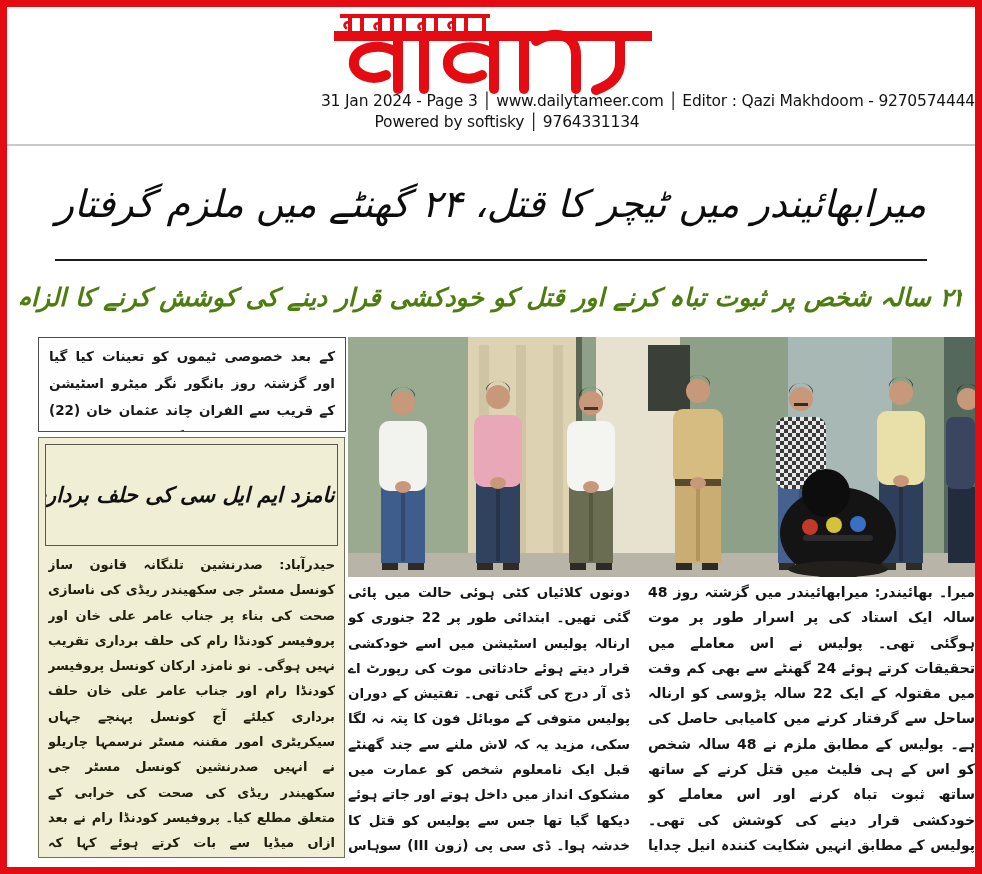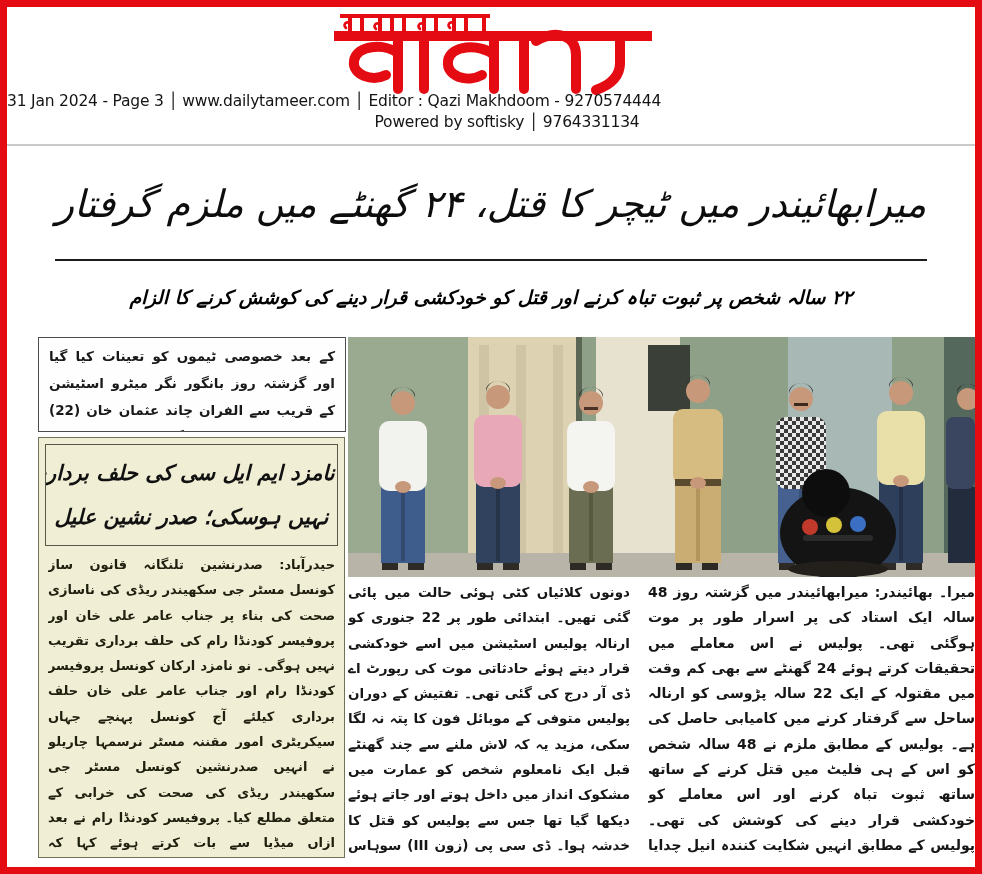--- a/index.html
+++ b/index.html
@@ -10,40 +10,40 @@
   }
   .frame{
     position:absolute;inset:0;border:7px solid #e40b13;box-sizing:border-box;
     pointer-events:none;z-index:50;
   }
   .vh{position:absolute;width:1px;height:1px;overflow:hidden;clip-path:inset(50%);white-space:nowrap;}
   
   .tagline-svg{position:absolute;left:338px;top:12px;}
   .logo-svg{position:absolute;left:328px;top:27px;}
   .dateline{
-    position:absolute;left:7px;right:7px;top:92px;text-align:left;
+    position:absolute;left:7px;right:7px;top:92px;text-align:right;
     font-size:15.5px;color:#141414;letter-spacing:-0.2px;
   }
   .powered{
     position:absolute;left:7px;right:7px;top:113px;text-align:center;
     font-size:15.5px;color:#141414;letter-spacing:-0.2px;padding-left:32px;
   }
   .rule-gray{position:absolute;left:7px;right:7px;top:144px;height:2px;background:#c9c9c9;}
   
   .headline{
     position:absolute;left:12px;right:12px;top:152px;height:104px;
     display:flex;align-items:center;justify-content:center;
     direction:rtl;font-size:38px;font-weight:normal;color:#0d0d0d;
     white-space:nowrap;overflow:hidden;font-style:italic;
   }
   .rule-black{position:absolute;left:55px;top:259px;width:872px;height:2px;background:#1c1c1c;}
   .subheadline{
     position:absolute;left:20px;right:20px;top:264px;height:66px;
     display:flex;align-items:center;justify-content:center;
-    direction:rtl;font-size:19px;font-weight:bold;color:#000000;
+    direction:rtl;font-size:25px;font-weight:bold;color:#4d7c0f;
     white-space:nowrap;overflow:hidden;font-style:italic;
   }
   
   .cont-box{
     position:absolute;left:38px;top:337px;width:308px;height:95px;box-sizing:border-box;
     border:1px solid #4d4d4d;background:#fefefe;padding:5px 10px 4px 10px;
     direction:rtl;text-align:justify;font-size:13.5px;line-height:27px;color:#1a1a1a;
     font-weight:600;overflow:hidden;
   }
   .side-box{
@@ -129,21 +129,20 @@
 
 <div class="headline">میرابھائیندر میں ٹیچر کا قتل، ۲۴ گھنٹے میں ملزم گرفتار</div>
 <div class="rule-black"></div>
 <div class="subheadline">۲۲ سالہ شخص پر ثبوت تباہ کرنے اور قتل کو خودکشی قرار دینے کی کوشش کرنے کا الزام</div>
 
 <div class="cont-box">کے بعد خصوصی ٹیموں کو تعینات کیا گیا اور گزشتہ روز بانگور نگر میٹرو اسٹیشن کے قریب سے الفران چاند عثمان خان (22) کے نام سے شناخت کیے گئے مشتبہ شخص کو گرفتار کیا گیا۔</div>
 
 <div class="side-box">
   <div class="side-head">
     <span>۹ نامزد ایم ایل سی کی حلف برداری</span>
-    <span>نہیں ہوسکی؛ صدر نشین علیل</span>
   </div>
   <div class="side-body">حیدرآباد: صدرنشین تلنگانہ قانون ساز کونسل مسٹر جی سکھیندر ریڈی کی ناسازی صحت کی بناء پر جناب عامر علی خان اور پروفیسر کودنڈا رام کی حلف برداری تقریب نہیں ہوگی۔ نو نامزد ارکان کونسل پروفیسر کودنڈا رام اور جناب عامر علی خان حلف برداری کیلئے آج کونسل پہنچے جہاں سیکریٹری امور مقننہ مسٹر نرسمہا چاریلو نے انہیں صدرنشین کونسل مسٹر جی سکھیندر ریڈی کی صحت کی خرابی کے متعلق مطلع کیا۔ پروفیسر کودنڈا رام نے بعد ازاں میڈیا سے بات کرتے ہوئے کہا کہ صدرنشین کونسل سے 30 جنوری بروز منگل صبح 9:30 کا وقت طلب کیا گیا ہے تاکہ حلف برداری کا عمل مکمل کیا جا سکے۔ پروفیسر کودنڈا رام نے بی آر ایس قائدین کی جانب سے ان کی نامزدگی پر اعتراض کا جواب دیتے ہوئے کہا کہ دستور سے ناواقف لوگ گورنر کے فیصلہ پر اعتراض کر رہے ہیں۔</div>
 </div>
 
 <div class="photo" title="Police officers and plainclothes men standing in a row; arrested accused crouching in front with face covered by black hood">
   <svg width="627" height="240" viewBox="0 0 627 240">
 
     <rect x="0" y="0" width="627" height="240" fill="#8ea188"></rect>
     <rect x="0" y="0" width="120" height="240" fill="#99aa91"></rect>
     <rect x="120" y="0" width="108" height="240" fill="#ddd3b2"></rect>

